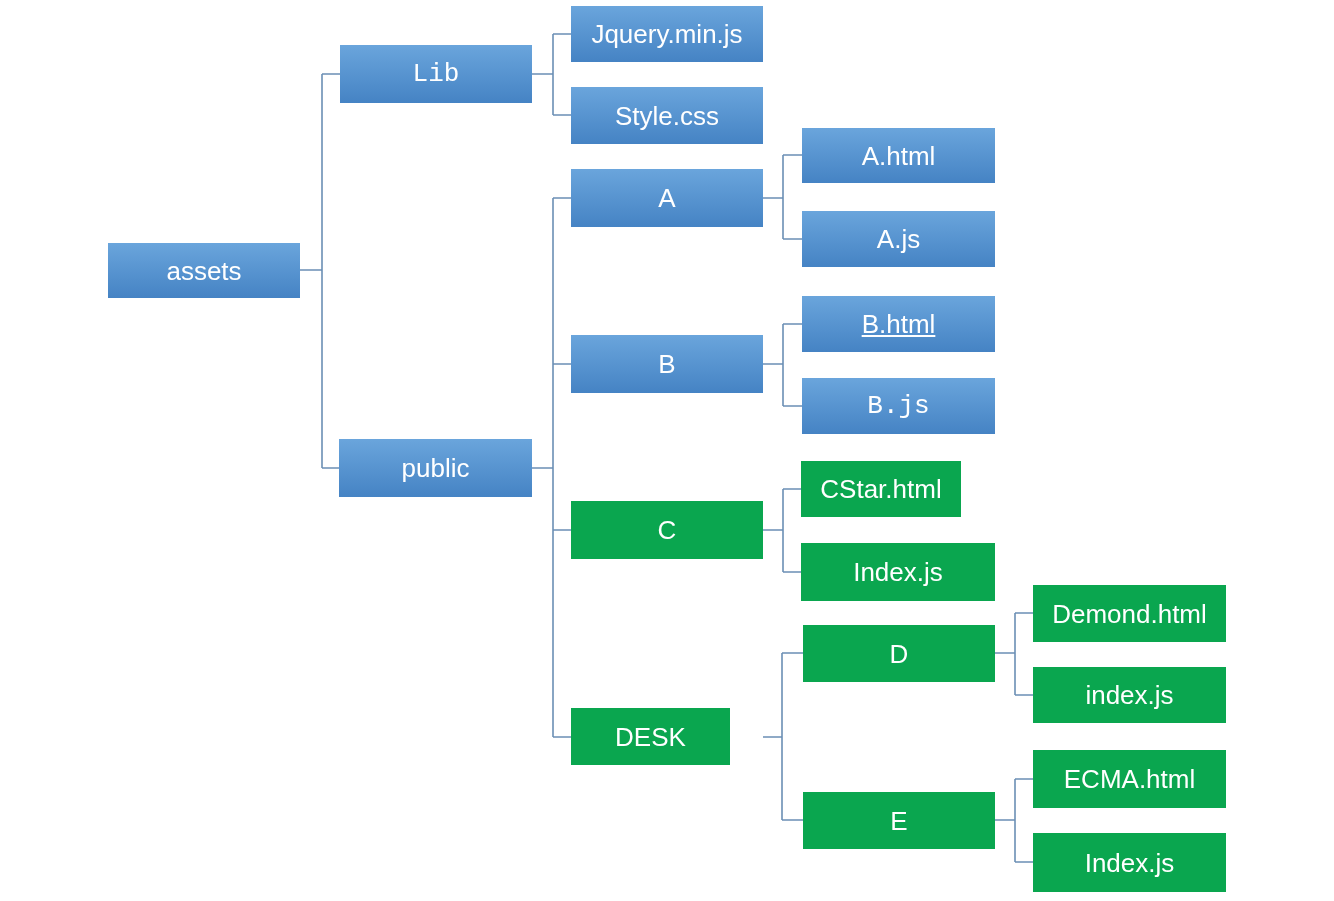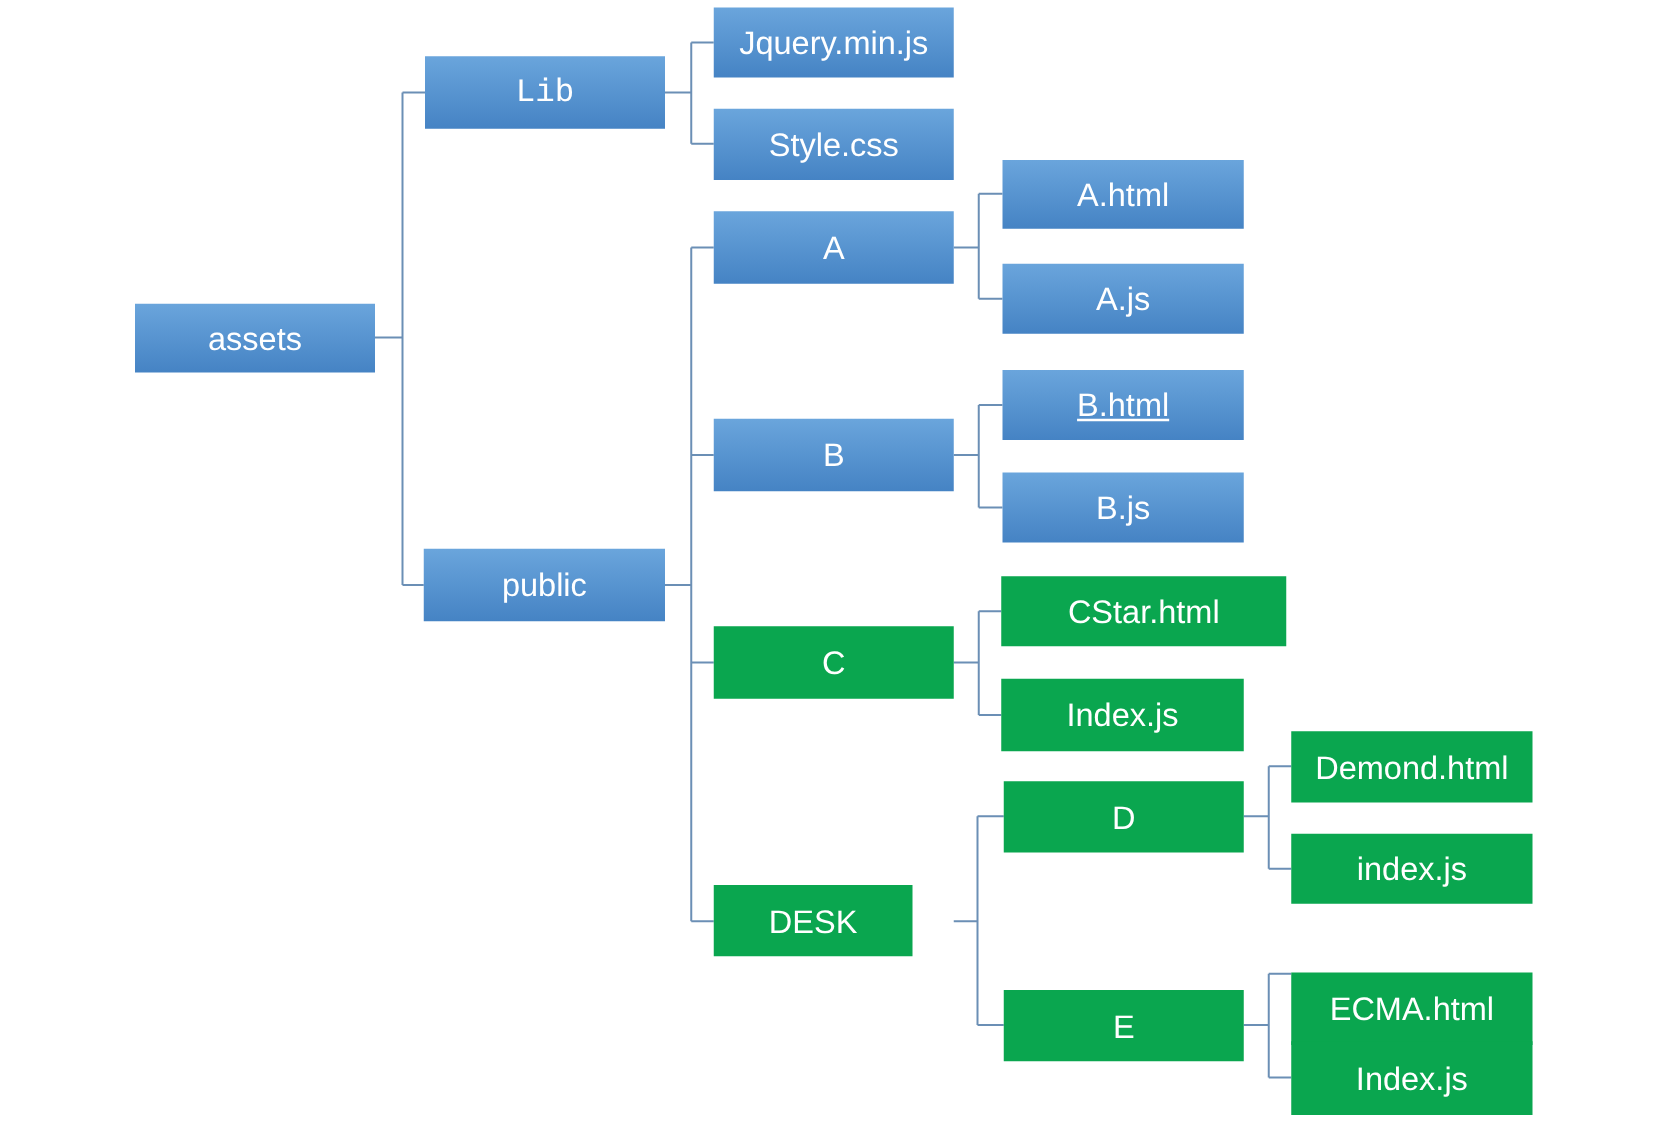--- a/index.html
+++ b/index.html
@@ -99,36 +99,36 @@
   <div class="node" style="left:571px; top:169px; width:192px; height:58px;" data-theme="blue">A</div>
 
   <div class="node" style="left:802px; top:128px; width:193px; height:55px;" data-theme="blue">A.html</div>
 
   <div class="node" style="left:802px; top:211px; width:193px; height:56px;" data-theme="blue">A.js</div>
 
   <div class="node" style="left:571px; top:335px; width:192px; height:58px;" data-theme="blue">B</div>
 
   <div class="node" style="left:802px; top:296px; width:193px; height:56px;text-decoration:underline;" data-theme="blue">B.html</div>
 
-  <div class="node" style="left:802px; top:378px; width:193px; height:56px;" data-theme="blue">B.js</div>
+  <div class="node" style="left:802px; top:378px; width:193px; height:56px;font-family:Liberation Mono, monospace;" data-theme="blue">B.js</div>
 
   <div class="node" style="left:571px; top:501px; width:192px; height:58px;" data-theme="green">C</div>
 
-  <div class="node" style="left:801px; top:461px; width:228px; height:56px;" data-theme="green">CStar.html</div>
+  <div class="node" style="left:801px; top:461px; width:160px; height:56px;" data-theme="green">CStar.html</div>
 
   <div class="node" style="left:801px; top:543px; width:194px; height:58px;" data-theme="green">Index.js</div>
 
   <div class="node" style="left:571px; top:708px; width:159px; height:57px;" data-theme="green">DESK</div>
 
   <div class="node" style="left:803px; top:625px; width:192px; height:57px;" data-theme="green">D</div>
 
   <div class="node" style="left:1033px; top:585px; width:193px; height:57px;text-align:right;" data-theme="green">Demond.html</div>
 
   <div class="node" style="left:1033px; top:667px; width:193px; height:56px;" data-theme="green">index.js</div>
 
   <div class="node" style="left:803px; top:792px; width:192px; height:57px;" data-theme="green">E</div>
 
-  <div class="node" style="left:1033px; top:750px; width:193px; height:58px;margin-top:28px;" data-theme="green">ECMA.html</div>
+  <div class="node" style="left:1033px; top:750px; width:193px; height:58px;" data-theme="green">ECMA.html</div>
 
   <div class="node" style="left:1033px; top:833px; width:193px; height:59px;" data-theme="green">Index.js</div>
 
 
 </div>
 
 </body></html>

